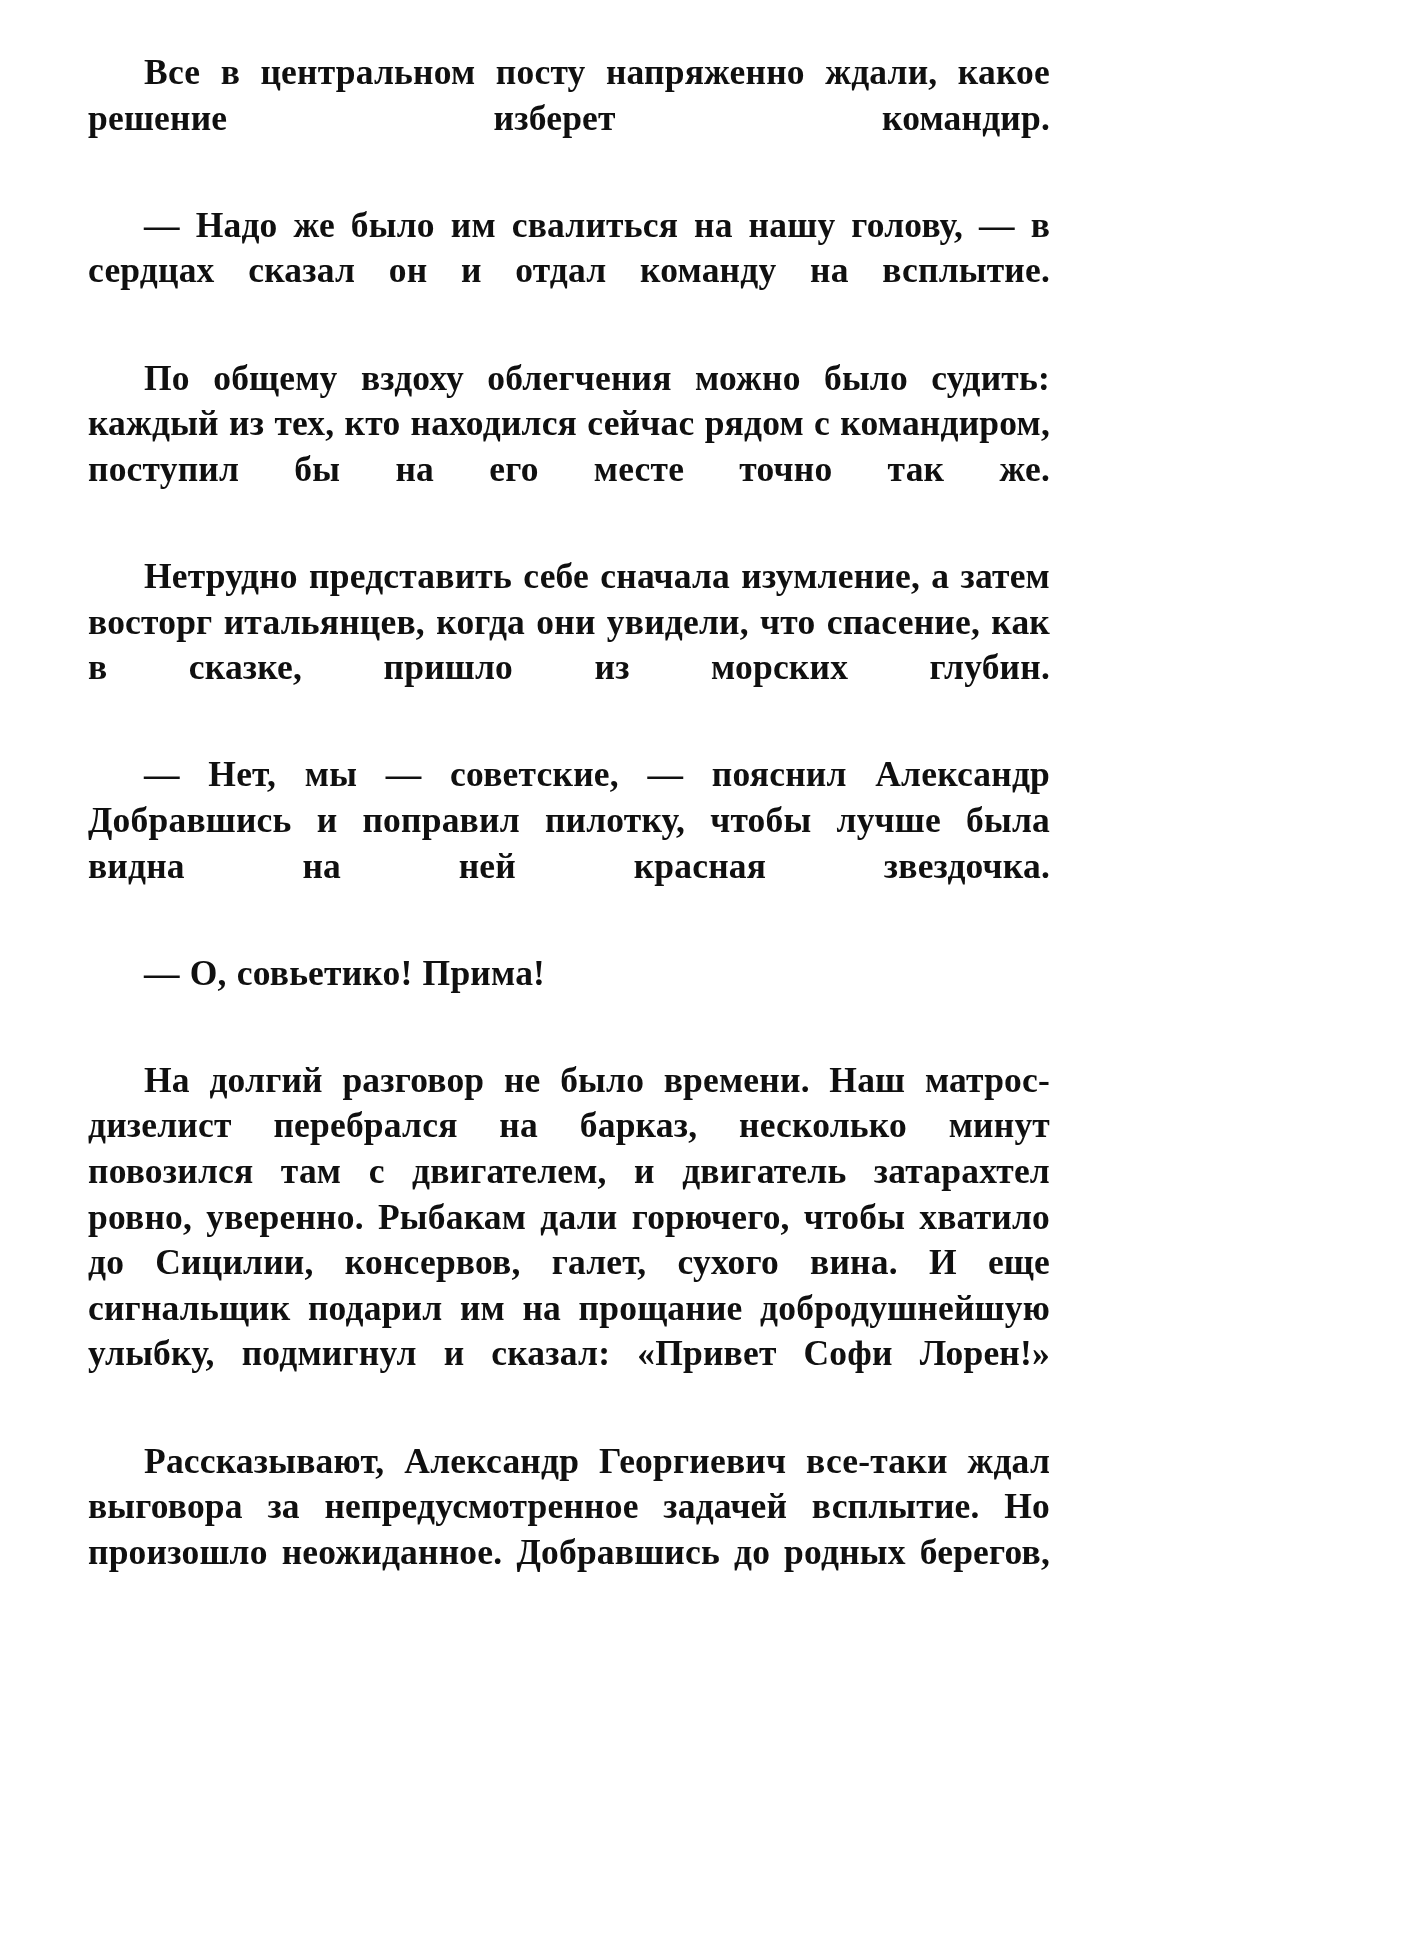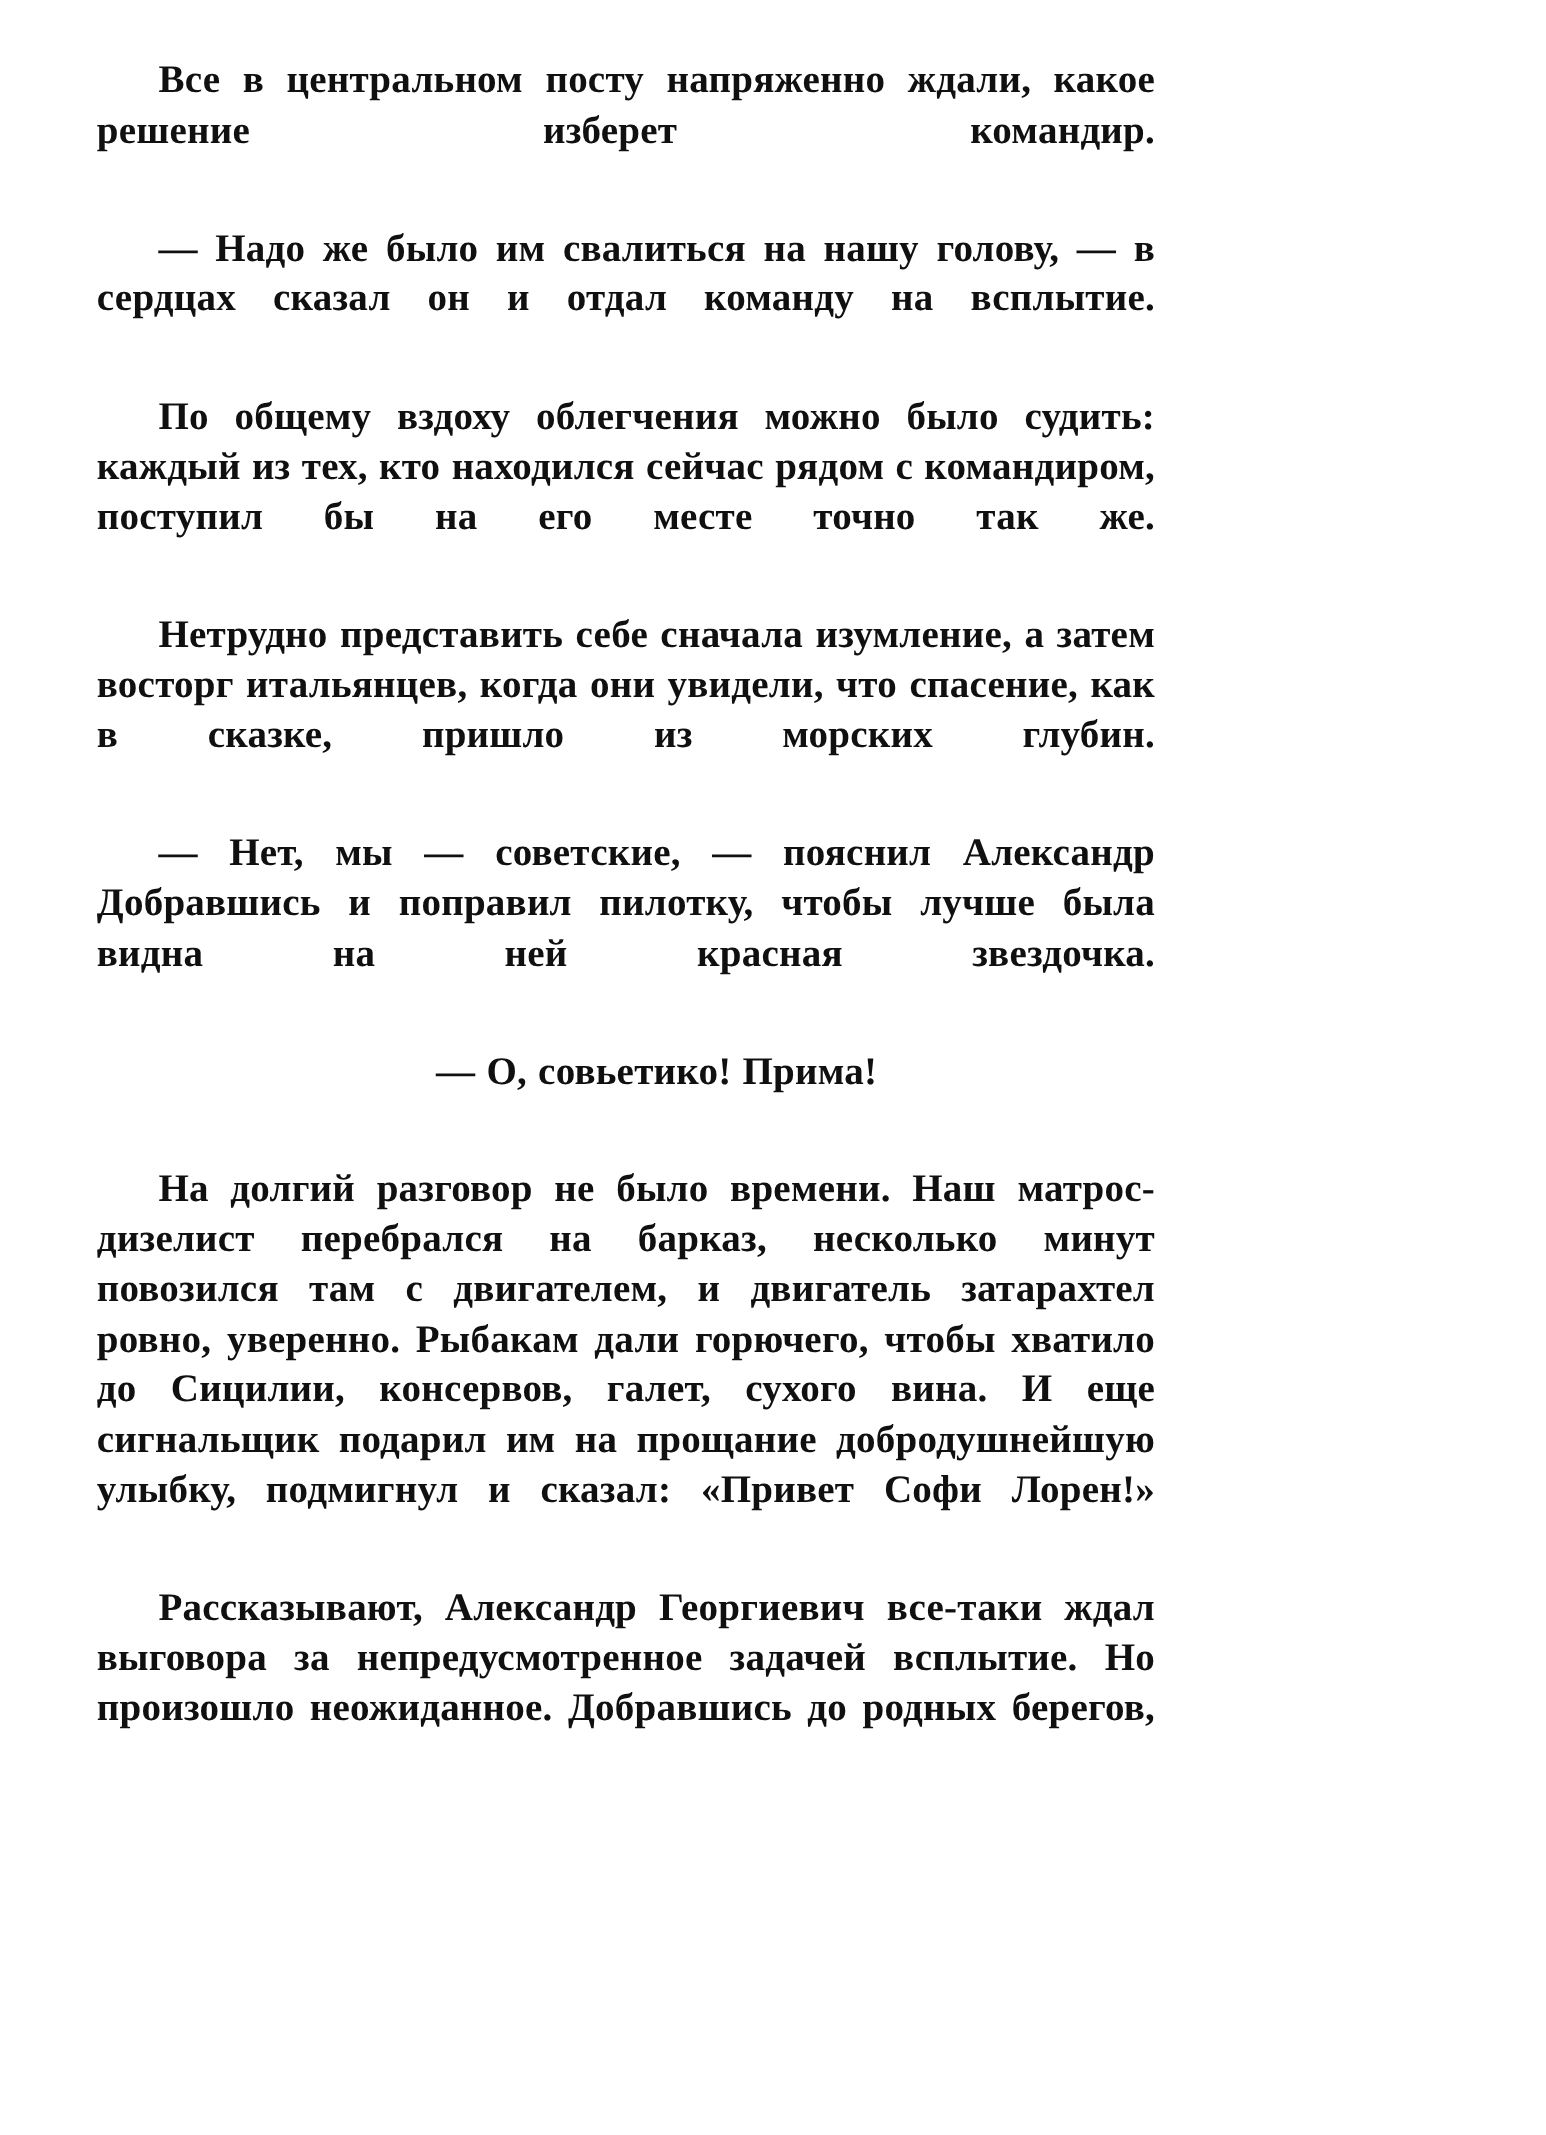--- a/index.html
+++ b/index.html
@@ -37,21 +37,21 @@
   .para + .para {
     margin-top: 16px;
   }
   
   .para::after {
     content: "";
     display: inline-block;
     width: 100%;
   }
   .para.nojust {
-    text-align: center;
+    text-align: left;
   }
   .page-number {
     position: absolute;
     right: 98px;
     top: 1606px;
     font-family: "Liberation Serif", "DejaVu Serif", serif;
     font-size: 33px;
     color: #1d4ed8;
     font-weight: 600;
   }

